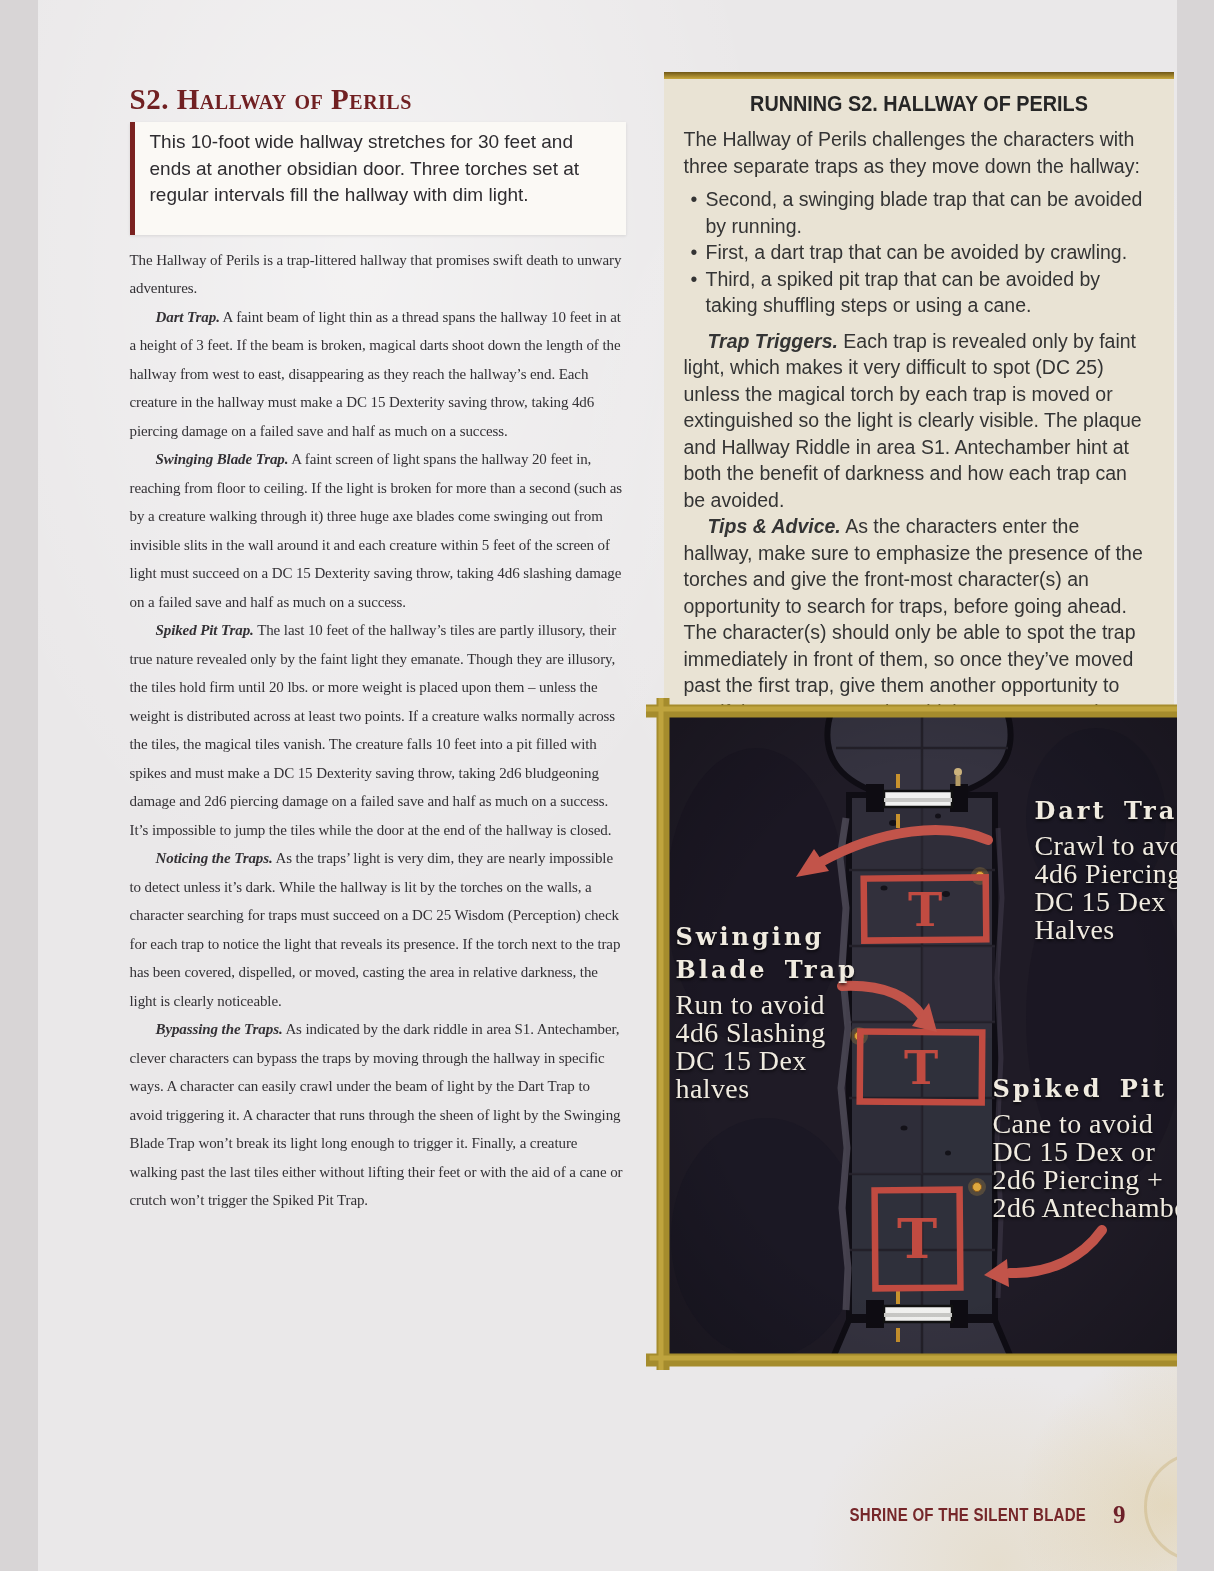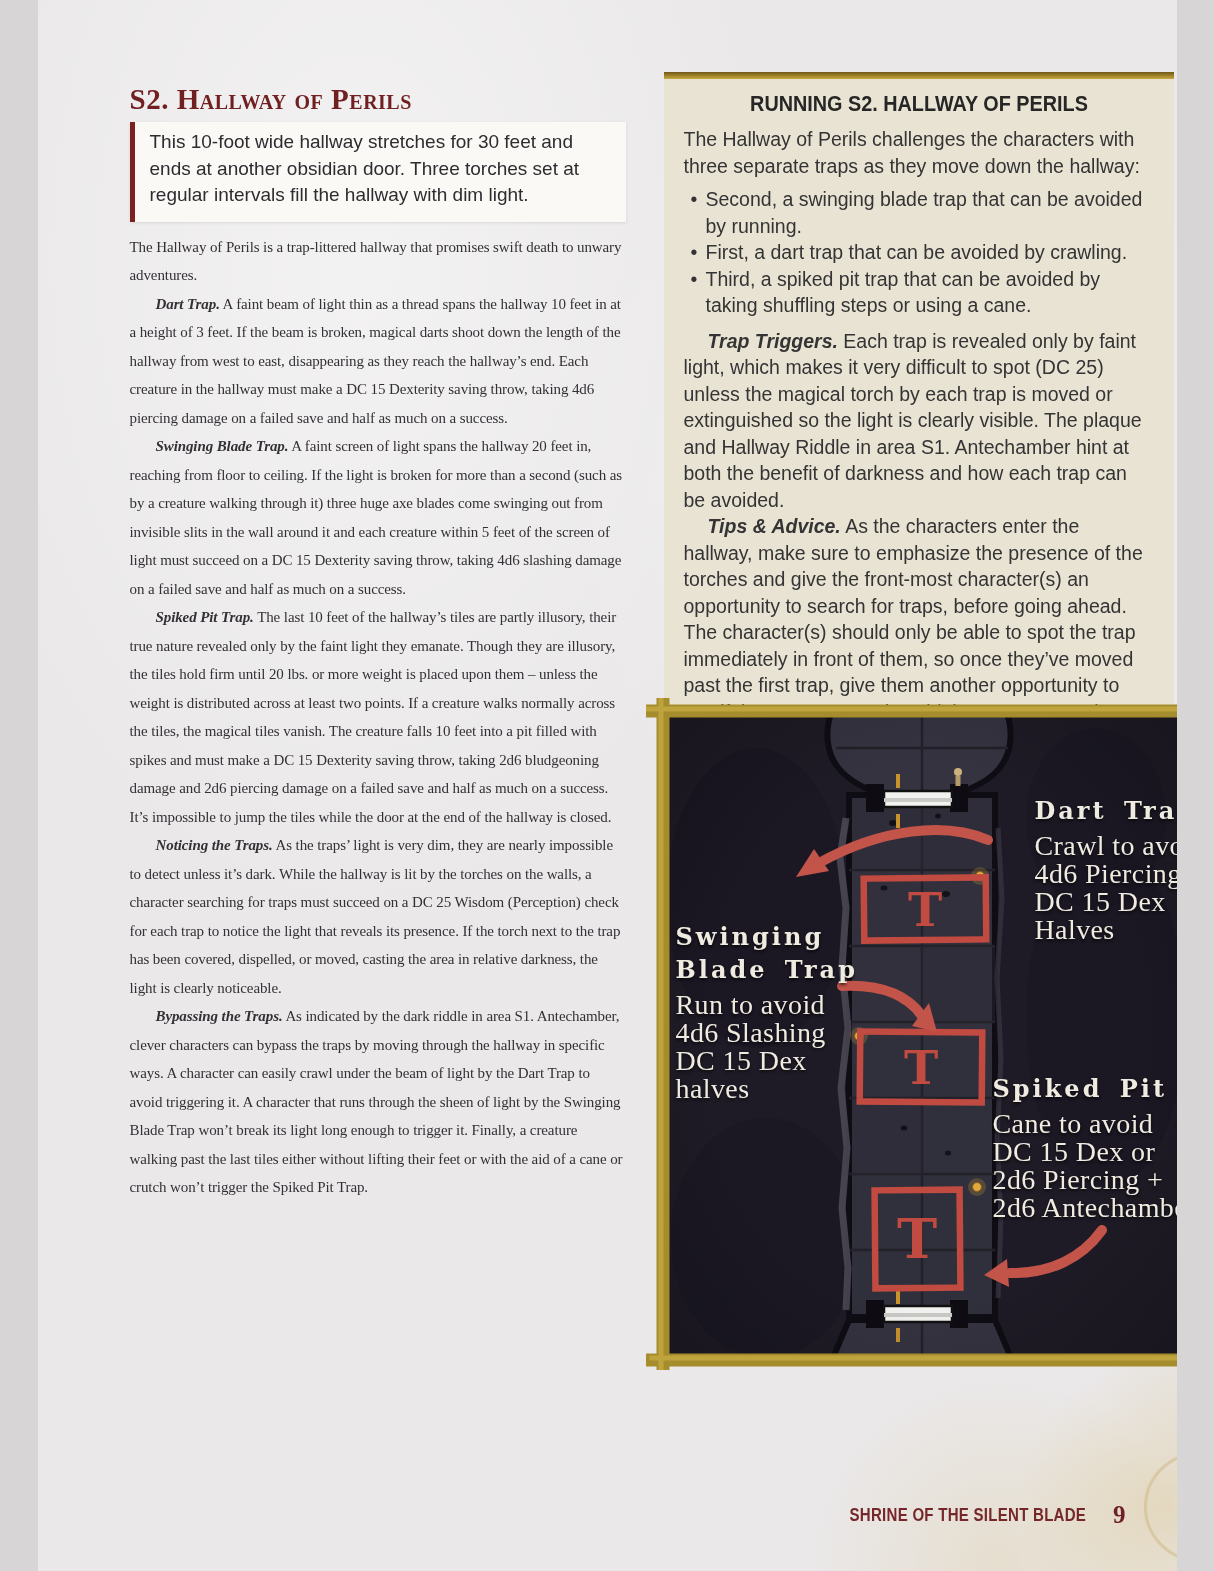--- a/index.html
+++ b/index.html
@@ -15,21 +15,21 @@
       radial-gradient(ellipse at 900px 500px, rgba(255,255,255,.30), rgba(255,255,255,0) 380px);
   }
   
   .col-left{position:absolute;left:92px;top:84px;width:496px;}
   .heading{
     margin:0;font-variant:small-caps;font-weight:600;font-size:29px;line-height:30px;
     letter-spacing:.5px;color:#712022;font-family:"Liberation Serif",serif;
   }
   .readaloud{
     margin-top:8px;background:#fbf9f5;border-left:5px solid #7b2220;
-    padding:7px 12px 13px 15px;box-shadow:0 1px 3px rgba(0,0,0,.10);
+    padding:7px 12px 26px 15px;box-shadow:0 1px 3px rgba(0,0,0,.10);
   }
   .readaloud p{margin:0;font-family:"Liberation Sans",sans-serif;font-size:19px;line-height:26.5px;color:#2e2c30;}
   .body{margin:0;font-size:15px;line-height:28.5px;letter-spacing:-0.1px;}
   .body.first{margin-top:11px;}
   .indent{text-indent:26px;}
   .lead{font-weight:bold;font-style:italic;}
   
   .sidebar{
     position:absolute;left:626px;top:79px;width:470px;
     background:#e9e3d4;padding:10px 20px 16px 20px;

